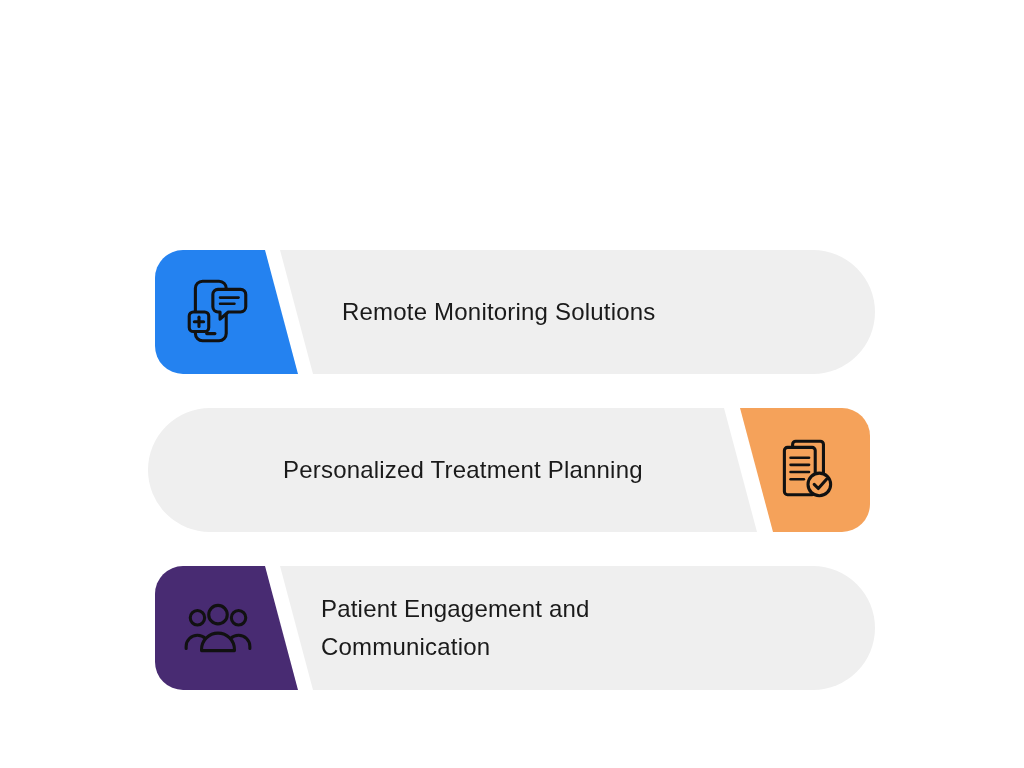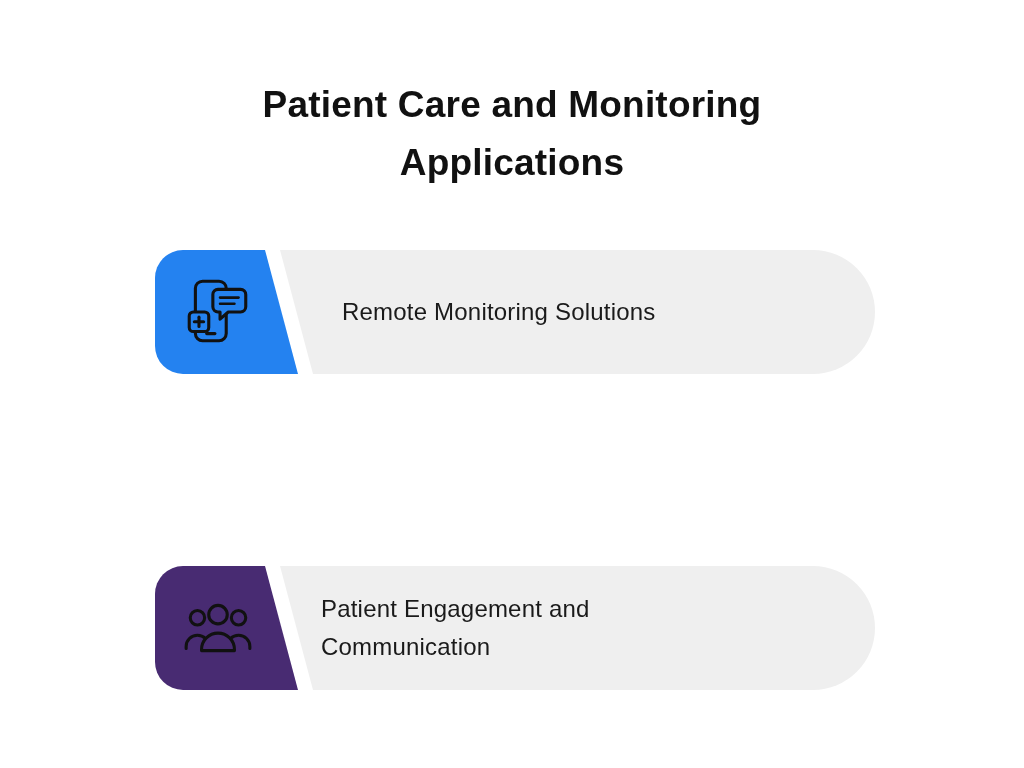--- a/index.html
+++ b/index.html
@@ -107,44 +107,58 @@
   }
   .row1 .label { left: 187px; }
   .row2 .label { left: 135px; }
   .row3 .label { left: 166px; max-width: 345px; }
 </style>
 </head>
 <body>
 
 <div class="canvas">
 
-  <div class="title">
-    <div>Patient Care and Monitoring</div>
-    <div>Applications</div>
-  </div>
 
   <div class="row row1">
     <div class="pill" style="background-color: rgb(239, 239, 239);"></div>
     <div class="gap-band left"></div>
     <div class="icon-slab left" style="background-color: rgb(36, 130, 240);"></div>
     <div class="icon left" style="color: rgb(36, 130, 240);">
       <svg viewBox="0 0 72 72" fill="none" stroke="#111111" stroke-width="3" stroke-linecap="round" stroke-linejoin="round">
         <rect x="14" y="6" width="30" height="58" rx="7"></rect>
         <line x1="25" y1="57" x2="33" y2="57"></line>
         <path d="M36 14 h22 a5 5 0 0 1 5 5 v12 a5 5 0 0 1 -5 5 h-12 l-8 7 v-7 h-2 a5 5 0 0 1 -5 -5 v-12 a5 5 0 0 1 5 -5 z" fill="currentColor"></path>
         <line x1="38" y1="22" x2="56" y2="22" stroke-width="2.5"></line>
         <line x1="38" y1="28" x2="52" y2="28" stroke-width="2.5"></line>
         <rect x="8" y="36" width="19" height="19" rx="4" fill="currentColor"></rect>
         <line x1="17.5" y1="41" x2="17.5" y2="50"></line>
         <line x1="13" y1="45.5" x2="22" y2="45.5"></line>
       </svg>
     </div>
     <div class="label">Remote Monitoring Solutions</div>
   </div>
 
+  <div class="row row2">
+    <div class="pill" style="background-color: rgb(239, 239, 239);"></div>
+    <div class="gap-band right"></div>
+    <div class="icon-slab right" style="background-color: rgb(245, 162, 90);"></div>
+    <div class="icon right" style="color: rgb(245, 162, 90);">
+      <svg viewBox="0 0 72 72" fill="none" stroke="#111111" stroke-width="3" stroke-linecap="round" stroke-linejoin="round">
+        <rect x="22" y="8" width="30" height="44" rx="3"></rect>
+        <rect x="14" y="14" width="30" height="46" rx="3" fill="currentColor"></rect>
+        <line x1="20" y1="24" x2="38" y2="24" stroke-width="2.5"></line>
+        <line x1="20" y1="31" x2="38" y2="31" stroke-width="2.5"></line>
+        <line x1="20" y1="38" x2="38" y2="38" stroke-width="2.5"></line>
+        <line x1="20" y1="45" x2="33" y2="45" stroke-width="2.5"></line>
+        <circle cx="48" cy="50" r="11" fill="currentColor"></circle>
+        <path d="M43 50 l4 4 l8 -9"></path>
+      </svg>
+    </div>
+    <div class="label">Personalized Treatment Planning</div>
+  </div>
 
   <div class="row row3">
     <div class="pill" style="background-color: rgb(239, 239, 239);"></div>
     <div class="gap-band left"></div>
     <div class="icon-slab left" style="background-color: rgb(72, 43, 114);"></div>
     <div class="icon left" style="color: rgb(72, 43, 114);">
       <svg viewBox="0 0 72 72" fill="none" stroke="#111111" stroke-width="3" stroke-linecap="round" stroke-linejoin="round">
         <circle cx="16" cy="26" r="7"></circle>
         <path d="M5 56 v-2 a11 11 0 0 1 22 0 v2"></path>
         <circle cx="56" cy="26" r="7"></circle>

